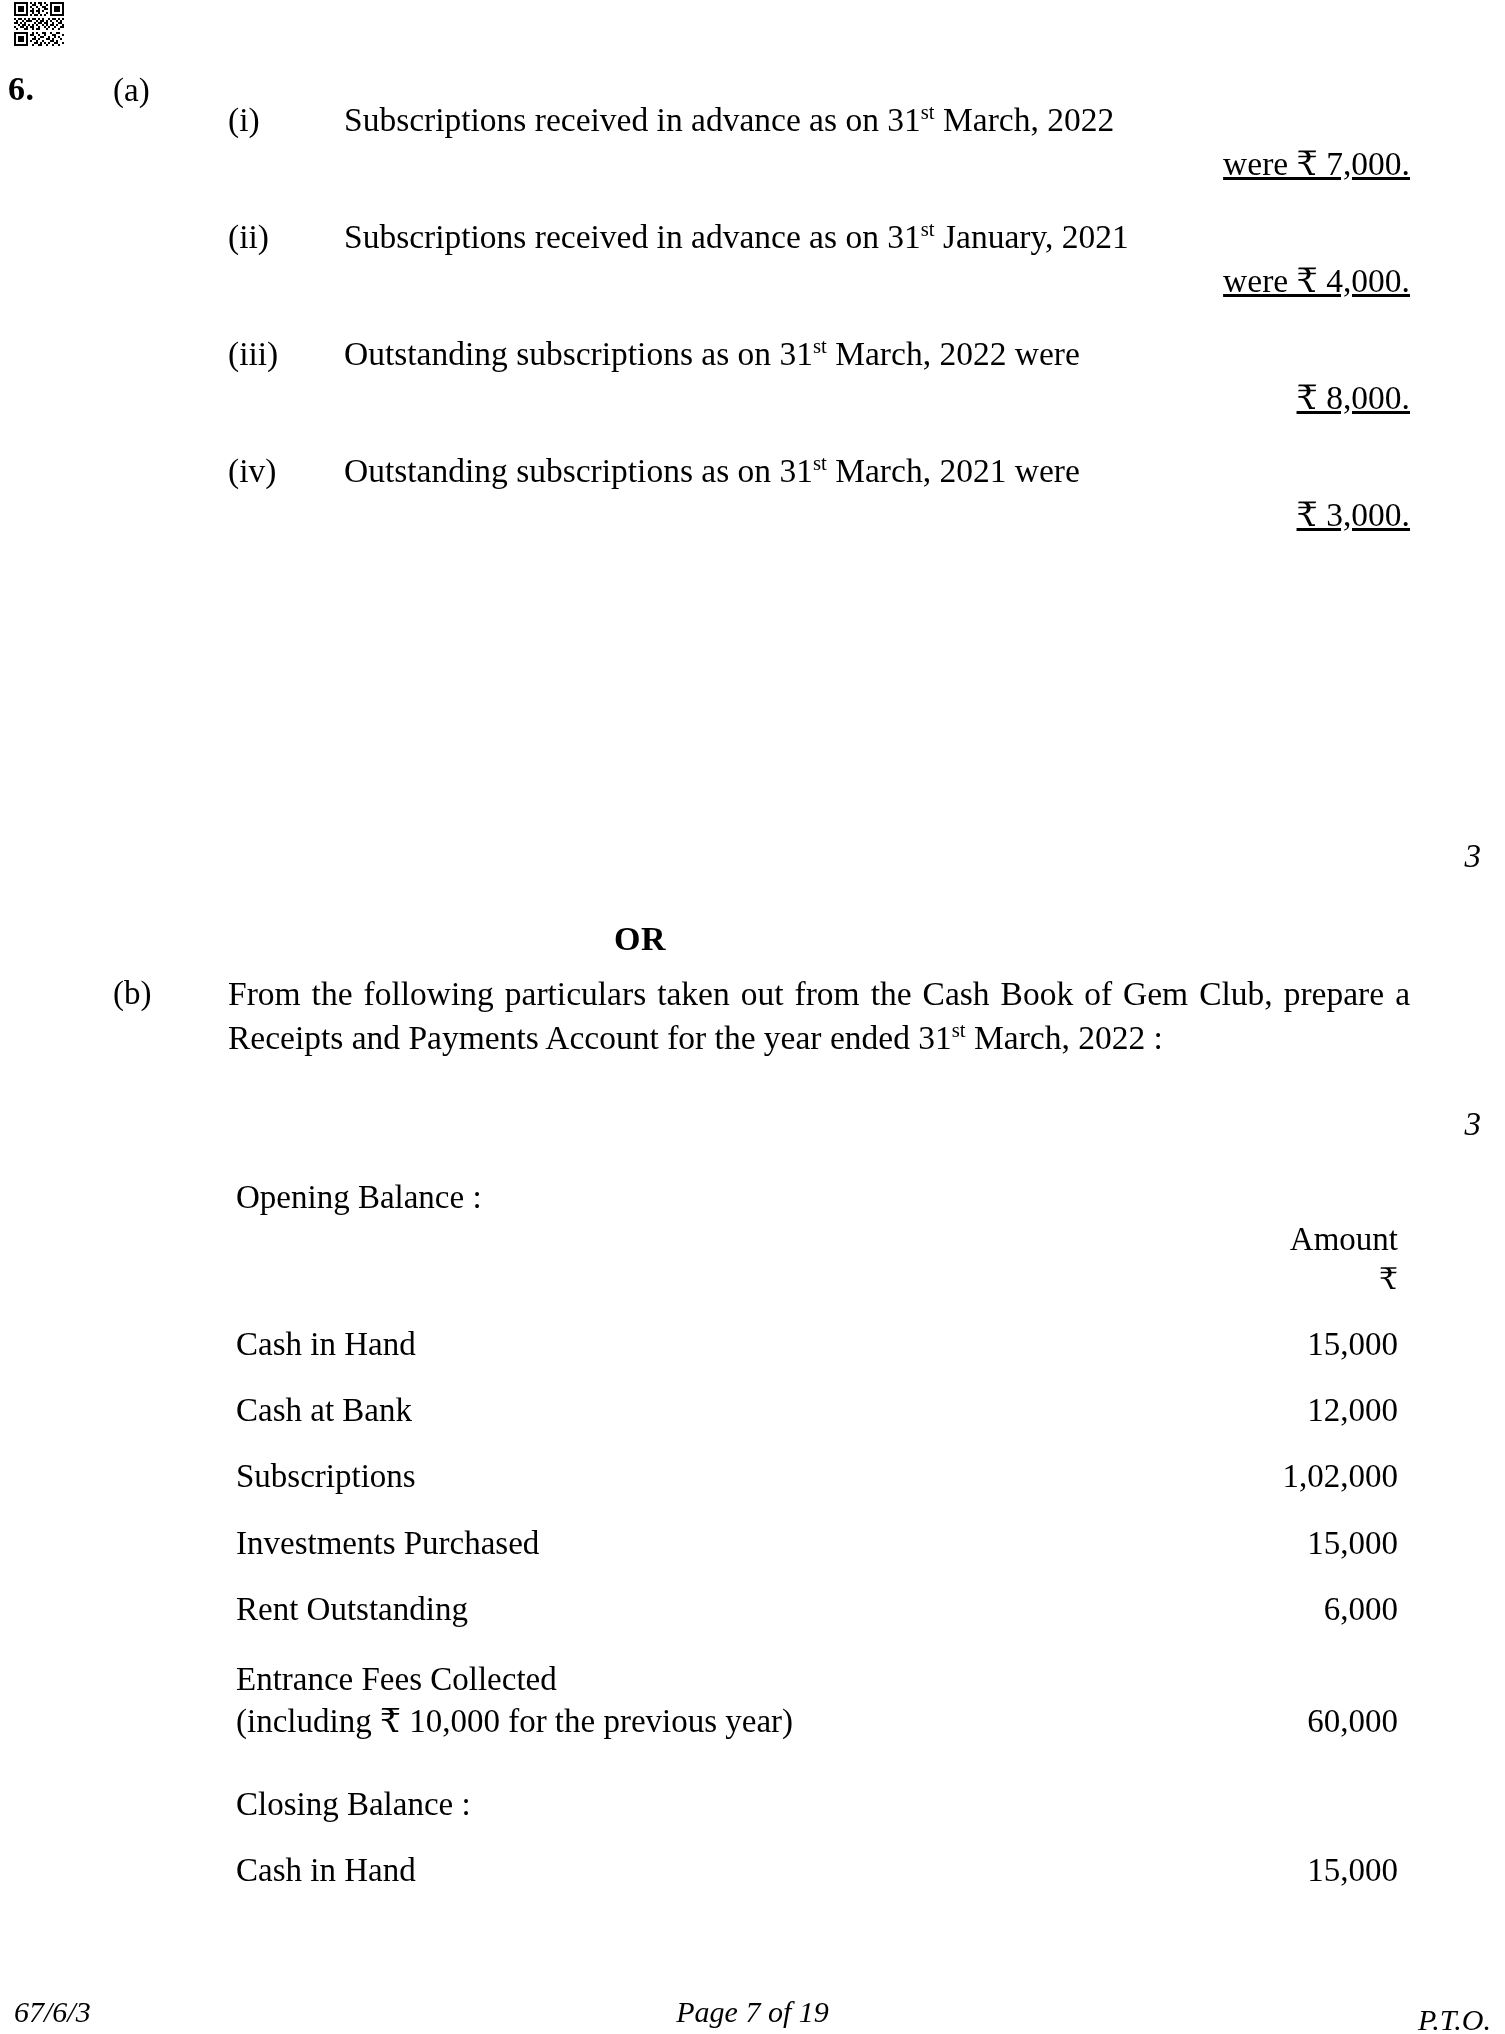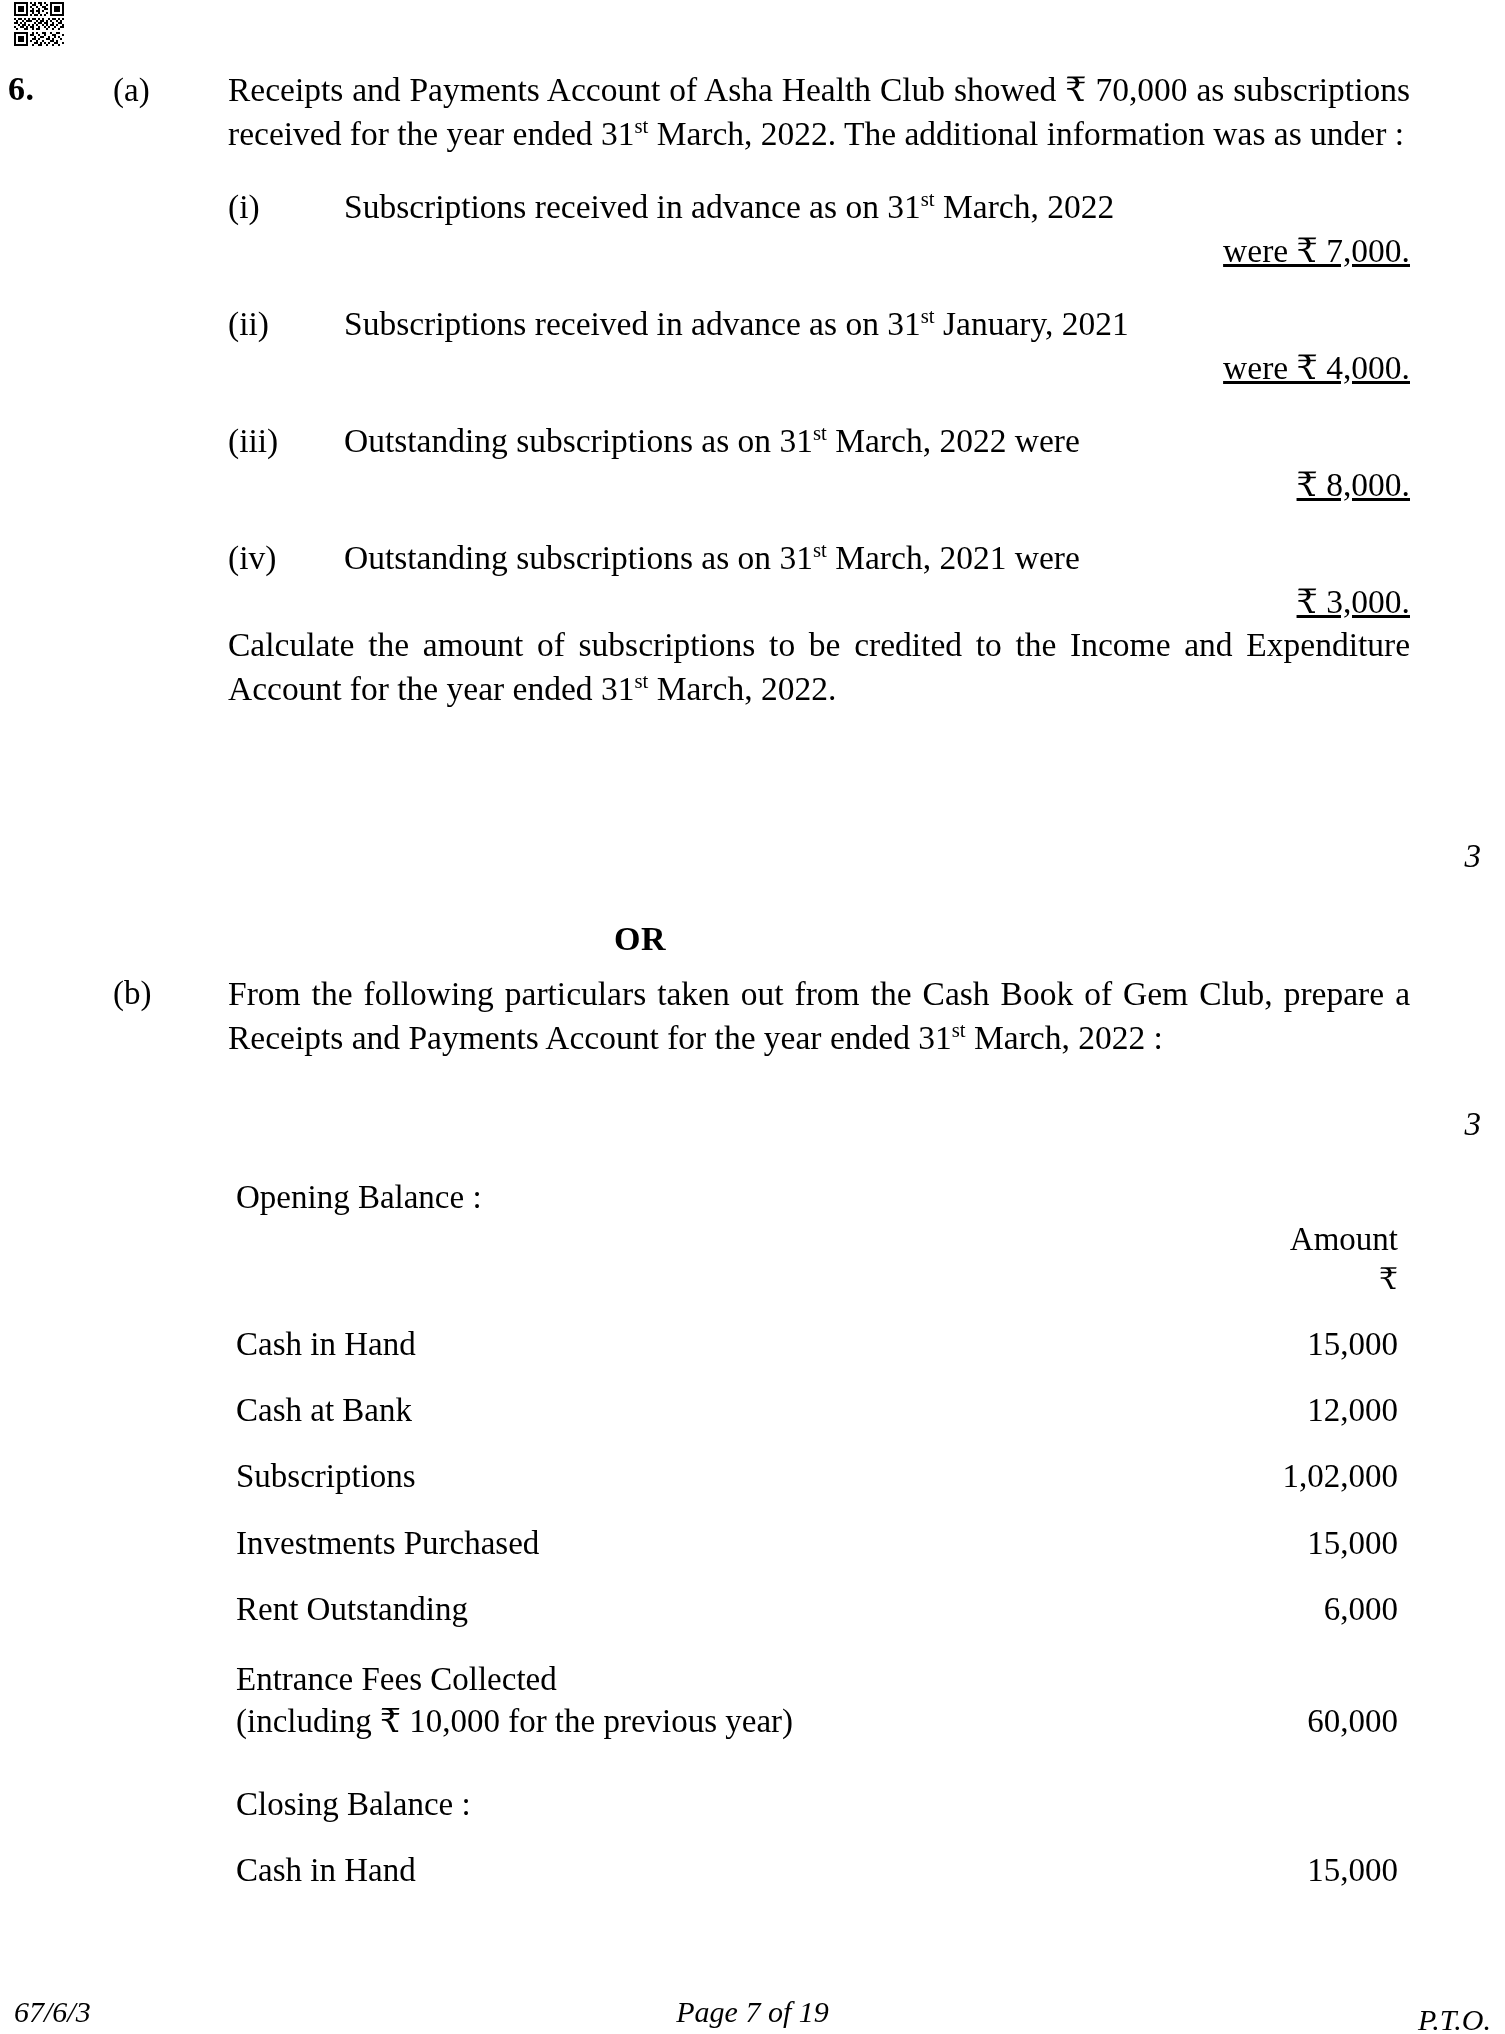--- a/index.html
+++ b/index.html
@@ -335,21 +335,20 @@
           <rect x="22" y="21" width="1" height="1"></rect>
       </g>
     </svg>
   </div>
 
   <div class="qnum">6.</div>
 
   <div class="part-a-label">(a)</div>
 
   <div class="block-a">
-    <p class="just"><span>Receipts and Payments Account of Asha Health Club showed</span> <span>₹ 70,000 as subscriptions received for the year ended 31</span><sup>st</sup><span> March,</span> <span>2022. The additional information was as under :</span></p>
 
     <div class="roman-list">
 
       <div class="roman-item">
         <span class="rnum">(i)</span>
         <span class="rtext"><span>Subscriptions received in advance as on 31</span><sup>st</sup><span> March, 2022</span><span class="tail">were ₹ 7,000.</span></span>
       </div>
 
       <div class="roman-item">
         <span class="rnum">(ii)</span>
@@ -361,21 +360,20 @@
         <span class="rtext"><span>Outstanding subscriptions as on 31</span><sup>st</sup><span> March, 2022 were</span><span class="tail">₹ 8,000.</span></span>
       </div>
 
       <div class="roman-item">
         <span class="rnum">(iv)</span>
         <span class="rtext"><span>Outstanding subscriptions as on 31</span><sup>st</sup><span> March, 2021 were</span><span class="tail">₹ 3,000.</span></span>
       </div>
 
     </div>
 
-    <p class="just calc-para"><span>Calculate the amount of subscriptions to be credited to the Income</span> <span>and Expenditure Account for the year ended 31</span><sup>st</sup><span> March, 2022.</span></p>
   </div>
 
   <div class="marks marks-a">3</div>
 
   <div class="or-line">OR</div>
 
   <div class="part-b-label">(b)</div>
 
   <div class="block-b">
     <p class="just"><span>From the following particulars taken out from the Cash Book of Gem</span> <span>Club, prepare a Receipts and Payments Account for the year ended</span> <span>31</span><sup>st</sup><span> March, 2022 :</span></p>

